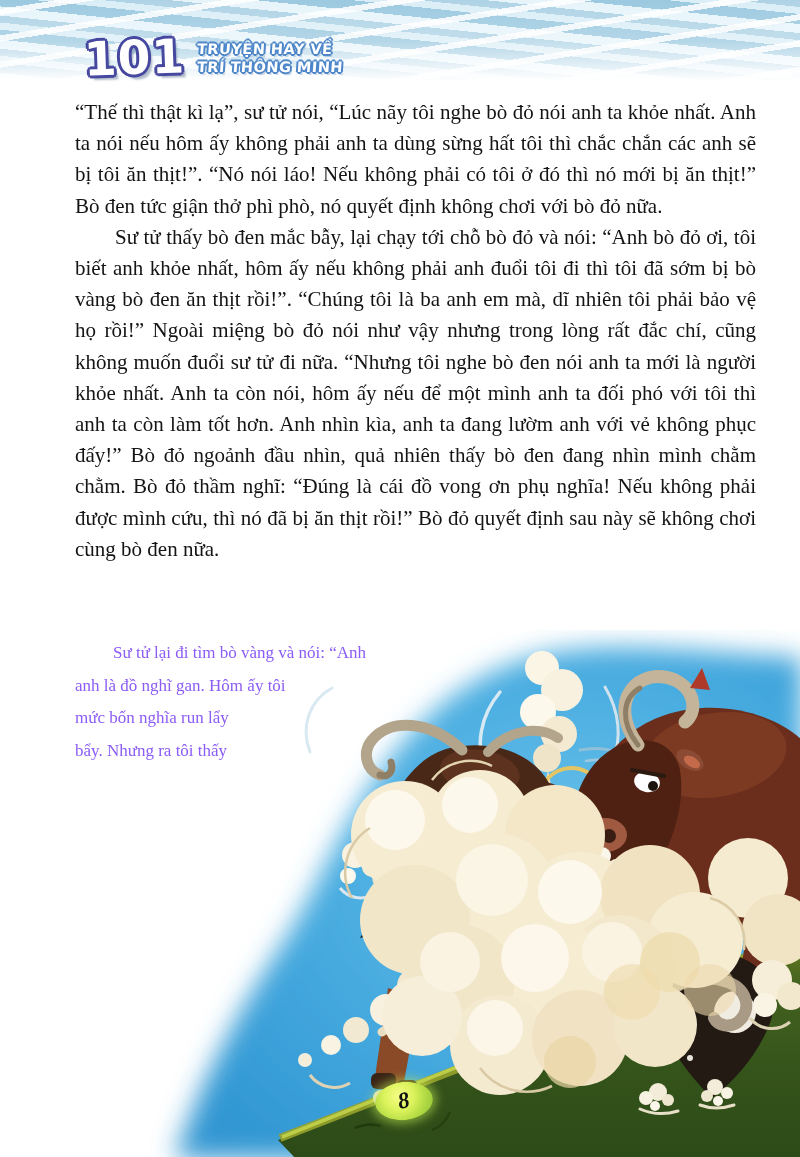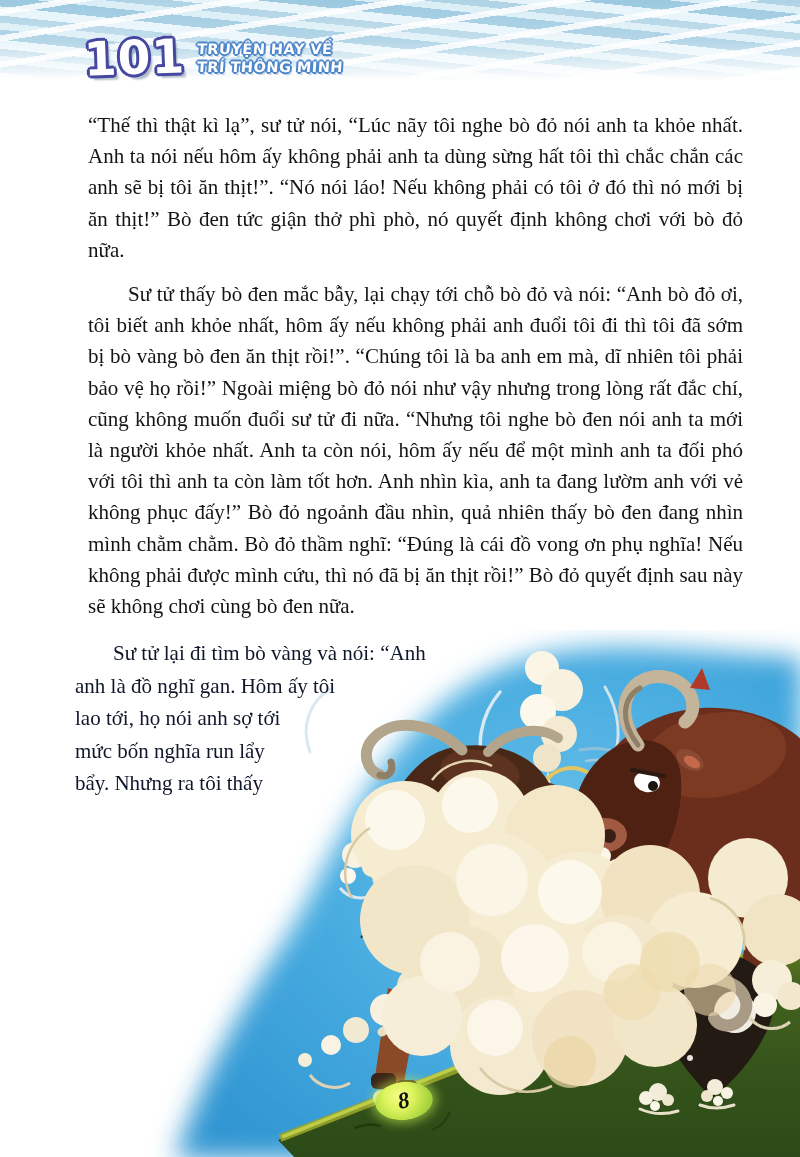--- a/index.html
+++ b/index.html
@@ -38,23 +38,23 @@
       -2px 0 0 #4d86c9, 2px 0 0 #4d86c9, 0 -2px 0 #4d86c9, 0 2px 0 #4d86c9,
       -1px -1px 0 #4d86c9, 1px -1px 0 #4d86c9, -1px 1px 0 #4d86c9, 1px 1px 0 #4d86c9,
       2px 3px 1px rgba(120,150,185,.4);
   }
 
   
   #story{
     position:absolute; left:75px; top:97px; width:681px; z-index:4;
     font-size:21px; line-height:31.2px; color:#141414; text-align:justify;
   }
-  #story p{margin:13px; padding:0;}
+  #story p{margin:0; padding:0;}
   .indent{text-indent:40px;}
-  #para3{position:absolute; left:75px; top:637px; z-index:4; font-size:21px; color:#0f172a;}
+  #para3{position:absolute; left:75px; top:637px; z-index:4; font-size:17px; color:#8b5cf6;}
   #para3 .wrap-line{height:32.6px; line-height:32.6px; white-space:nowrap;}
   #para3 .wrap-line:first-child{padding-left:38px;}
 
   
   #illustration{position:absolute; left:150px; top:630px; width:650px; height:527px; z-index:1;}
 
   
   #page-badge{
     position:absolute; left:375px; top:1082px; width:58px; height:38px; z-index:6;
     border-radius:50%;
@@ -81,21 +81,20 @@
   </div>
 
   <div id="story">
     <p>“Thế thì thật kì lạ”, sư tử nói, “Lúc nãy tôi nghe bò đỏ nói anh ta khỏe nhất. Anh ta nói nếu hôm ấy không phải anh ta dùng sừng hất tôi thì chắc chắn các anh sẽ bị tôi ăn thịt!”. “Nó nói láo! Nếu không phải có tôi ở đó thì nó mới bị ăn thịt!” Bò đen tức giận thở phì phò, nó quyết định không chơi với bò đỏ nữa.</p>
     <p class="indent">Sư tử thấy bò đen mắc bẫy, lại chạy tới chỗ bò đỏ và nói: “Anh bò đỏ ơi, tôi biết anh khỏe nhất, hôm ấy nếu không phải anh đuổi tôi đi thì tôi đã sớm bị bò vàng bò đen ăn thịt rồi!”. “Chúng tôi là ba anh em mà, dĩ nhiên tôi phải bảo vệ họ rồi!” Ngoài miệng bò đỏ nói như vậy nhưng trong lòng rất đắc chí, cũng không muốn đuổi sư tử đi nữa. “Nhưng tôi nghe bò đen nói anh ta mới là người khỏe nhất. Anh ta còn nói, hôm ấy nếu để một mình anh ta đối phó với tôi thì anh ta còn làm tốt hơn. Anh nhìn kìa, anh ta đang lườm anh với vẻ không phục đấy!” Bò đỏ ngoảnh đầu nhìn, quả nhiên thấy bò đen đang nhìn mình chằm chằm. Bò đỏ thầm nghĩ: “Đúng là cái đồ vong ơn phụ nghĩa! Nếu không phải được mình cứu, thì nó đã bị ăn thịt rồi!” Bò đỏ quyết định sau này sẽ không chơi cùng bò đen nữa.</p>
   </div>
 
   <div id="para3">
     <div class="wrap-line">Sư tử lại đi tìm bò vàng và nói: “Anh</div>
     <div class="wrap-line">anh là đồ nghĩ gan. Hôm ấy tôi</div>
-    <div class="wrap-line">lao tới, họ nói anh sợ tới</div>
     <div class="wrap-line">mức bốn nghĩa run lẩy</div>
     <div class="wrap-line">bẩy. Nhưng ra tôi thấy</div>
   </div>
 
   <svg id="illustration" viewBox="0 0 650 527" xmlns="http://www.w3.org/2000/svg">
     <defs>
       <radialGradient id="skyG" cx="62%" cy="42%" r="75%">
         <stop offset="0%" stop-color="#6ac2ea"></stop>
         <stop offset="55%" stop-color="#46aadf"></stop>
         <stop offset="100%" stop-color="#3096d2"></stop>

